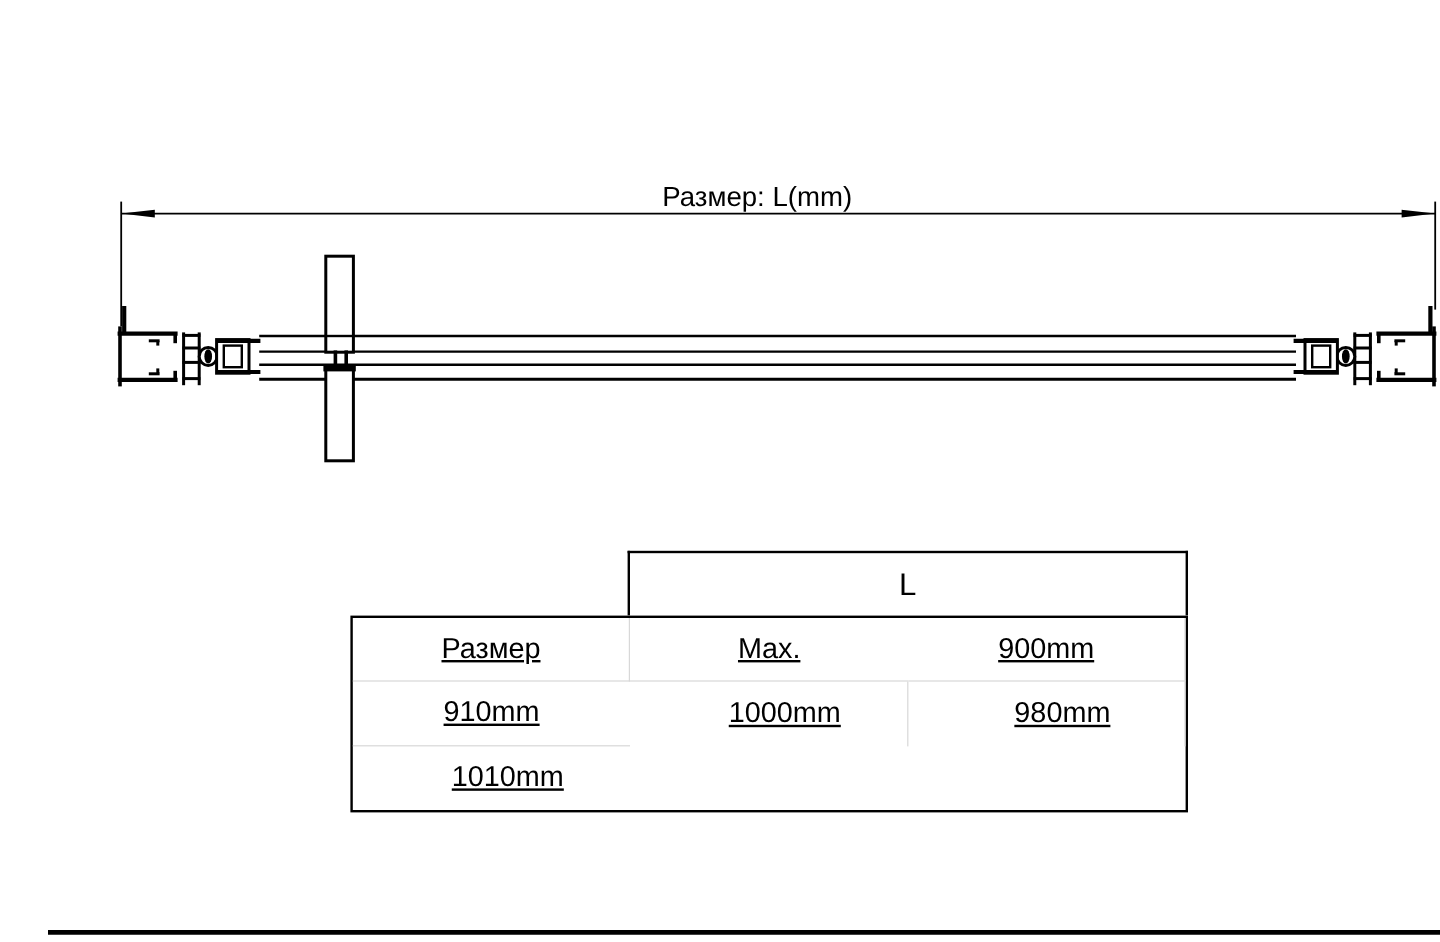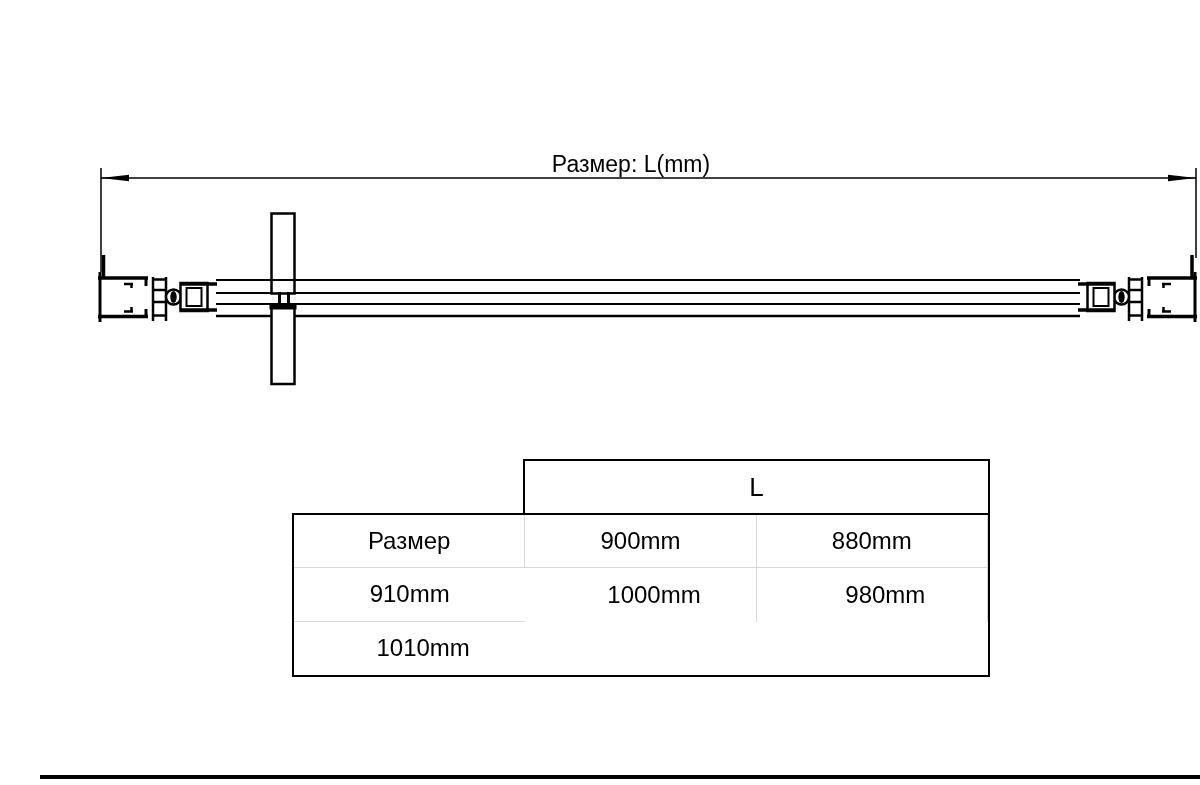--- a/index.html
+++ b/index.html
@@ -50,20 +50,21 @@
     left: 252px;
     top: 513px;
     width: 698px;
     height: 164px;
     box-sizing: border-box;
     border: 2px solid #000000;
     display: grid;
     grid-template-columns: repeat(3, 1fr);
     grid-template-rows: repeat(3, 1fr);
     background: #ffffff;
+    text-decoration: underline;
   }
   .size-table .cell {
     display: flex;
     align-items: center;
     justify-content: center;
     font-size: 24px;
     color: #000000;
     border-right: 1px solid #d8d8d8;
     border-bottom: 1px solid #d8d8d8;
   }
@@ -167,23 +168,23 @@
       <rect x="229.5" y="303.5" width="27" height="6" fill="#000000" stroke="none"></rect>
     </g>
 
     <line x1="0" y1="777" x2="1200" y2="777" stroke="#000000" stroke-width="4"></line>
   </svg>
 
   <div class="group-header-box">L</div>
 
   <div class="size-table">
     <div class="cell">Размер</div>
+    <div class="cell last-col">Max.</div>
 
     <div class="cell">900mm</div>
-    <div class="cell">880mm</div>
     <div class="cell last-col">910mm</div>
 
     <div class="cell last-row">1000mm</div>
     <div class="cell last-row">980mm</div>
     <div class="cell last-col last-row">1010mm</div>
   </div>
 
 </div>
 
 </body></html>

